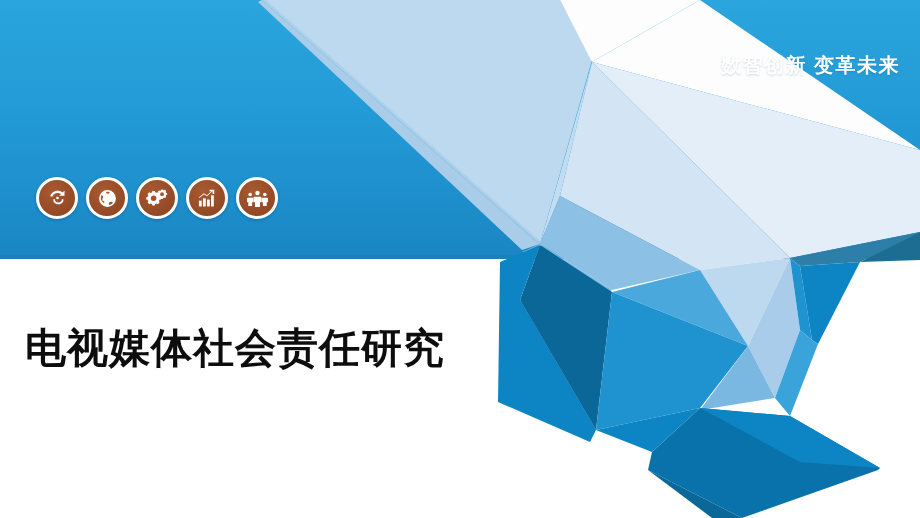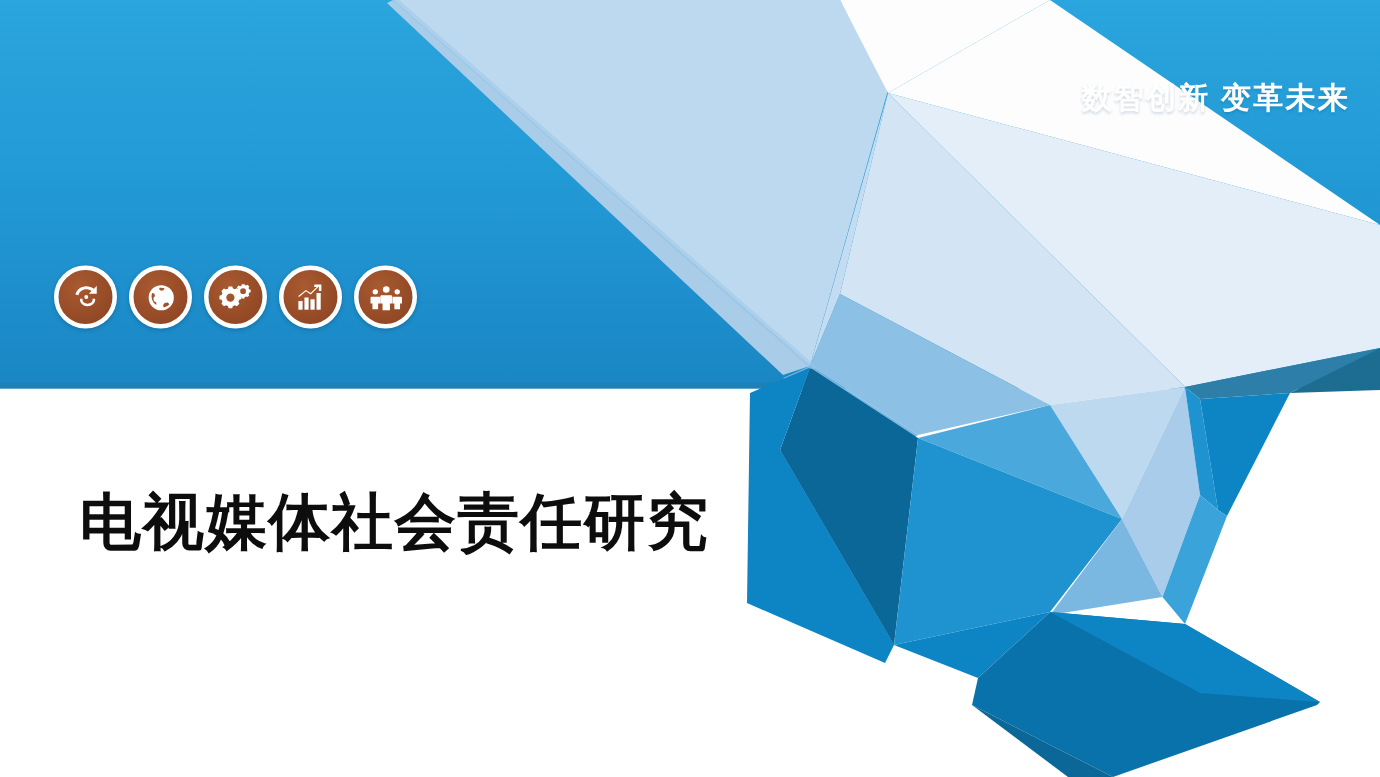--- a/index.html
+++ b/index.html
@@ -86,21 +86,20 @@
   .title {
     position: absolute;
     left: 25px;
     top: 298px;
     font-size: 41px;
     font-weight: bold;
     color: #0d0d0d;
     letter-spacing: 1px;
     white-space: nowrap;
     line-height: 1.15;
-    margin-left: 28px;
   }
 </style>
 </head>
 <body>
 
 <div id="slide">
 
   <div class="band"></div>
   <div class="band-edge"></div>
 

